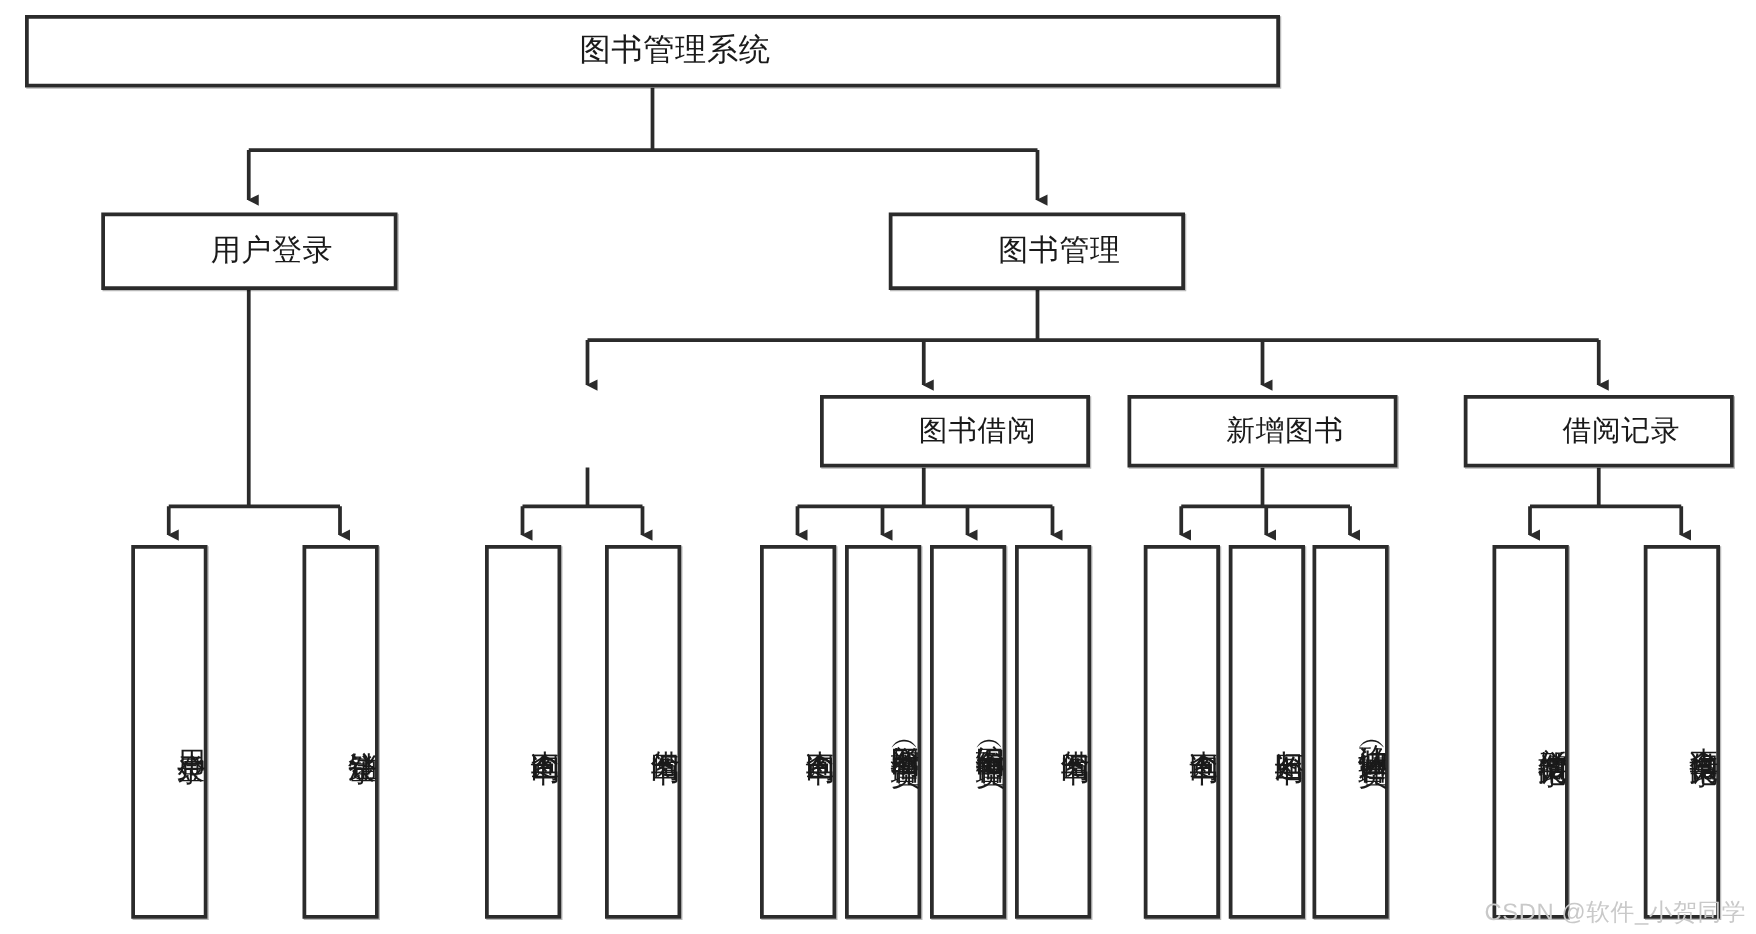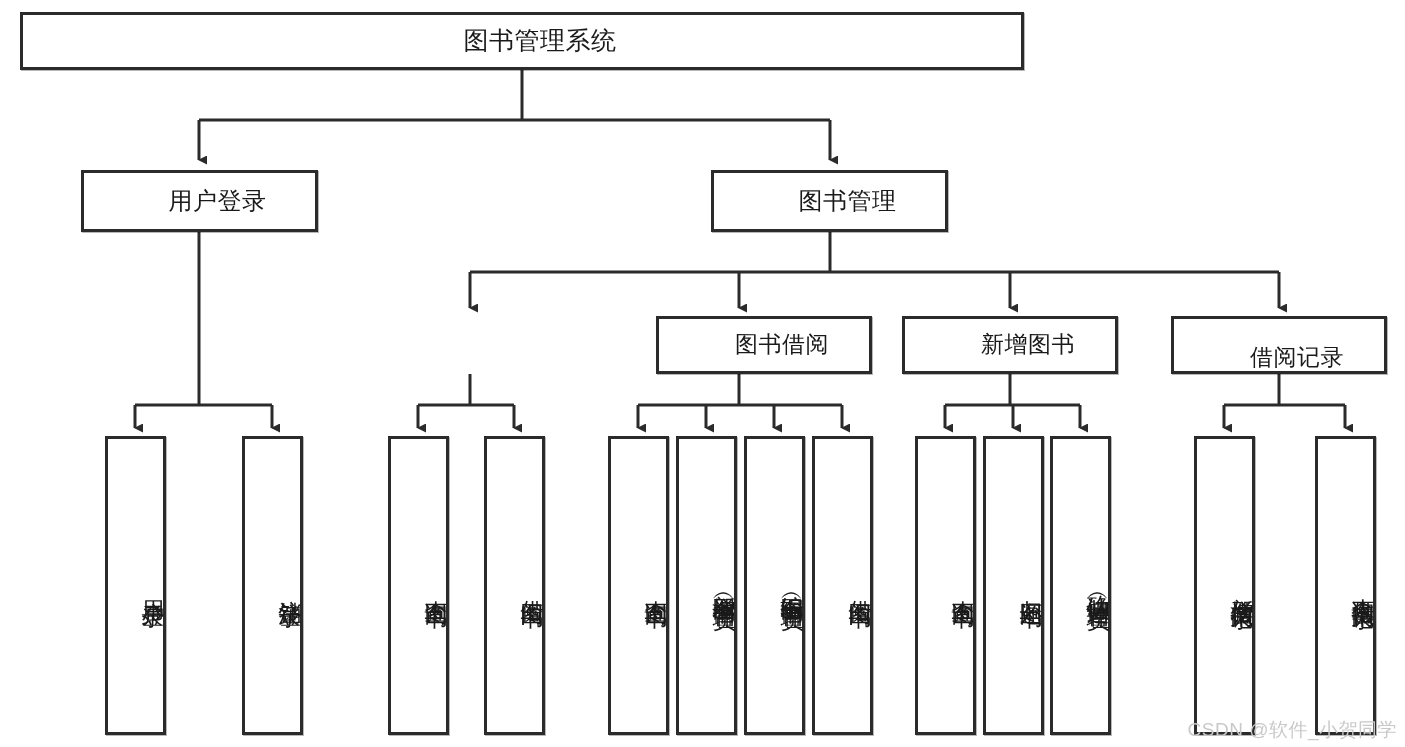--- a/index.html
+++ b/index.html
@@ -133,21 +133,21 @@
   <div class="node lvl2" style="left:711px; top:170px; width:237px; height:62px;justify-content:center;">
     <span class="lbl">图书管理</span>
   </div>
 
   <div class="node lvl3" style="left:656px; top:316px; width:216px; height:58px;">
     <span class="lbl">图书借阅</span>
   </div>
   <div class="node lvl3" style="left:902px; top:316px; width:216px; height:58px;">
     <span class="lbl">新增图书</span>
   </div>
-  <div class="node lvl3" style="left:1171px; top:316px; width:216px; height:58px;align-items:flex-end;">
+  <div class="node lvl3" style="left:1171px; top:316px; width:216px; height:58px;">
     <span class="lbl">借阅记录</span>
   </div>
 
   <div class="node leaf" style="left:105px; top:436px; width:61px; height:299px;">
     <span class="lbl">用户登录</span>
   </div>
   <div class="node leaf" style="left:242px; top:436px; width:61px; height:299px;">
     <span class="lbl">注销登录</span>
   </div>
 

